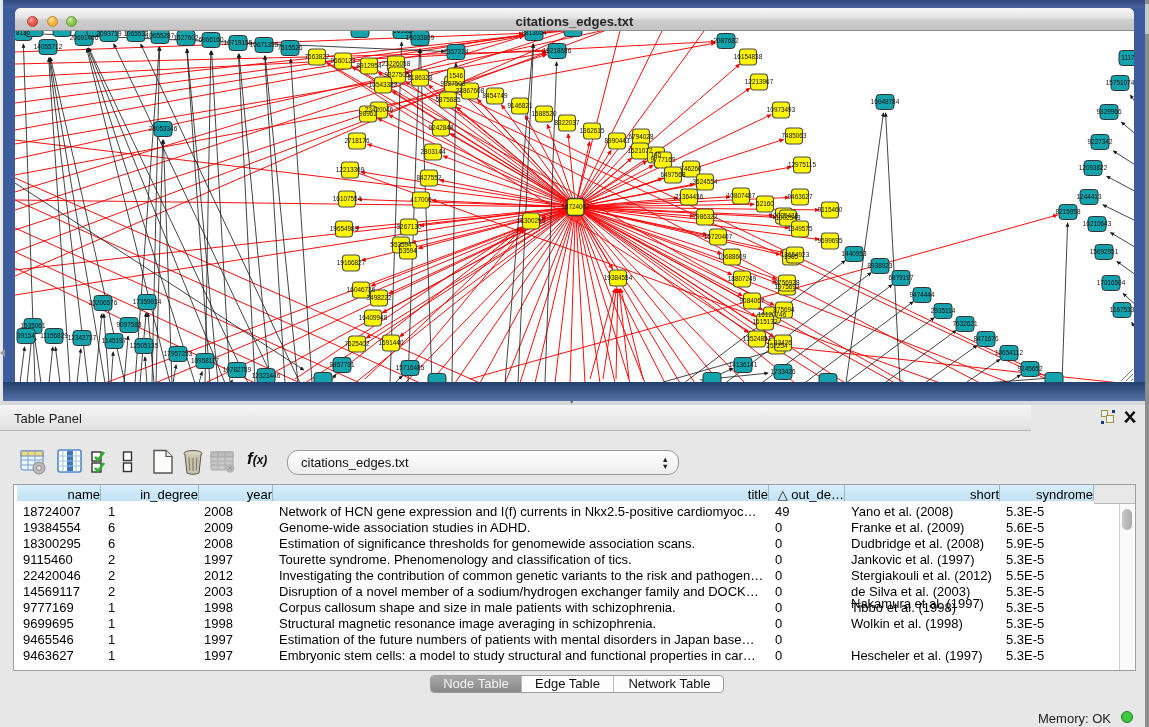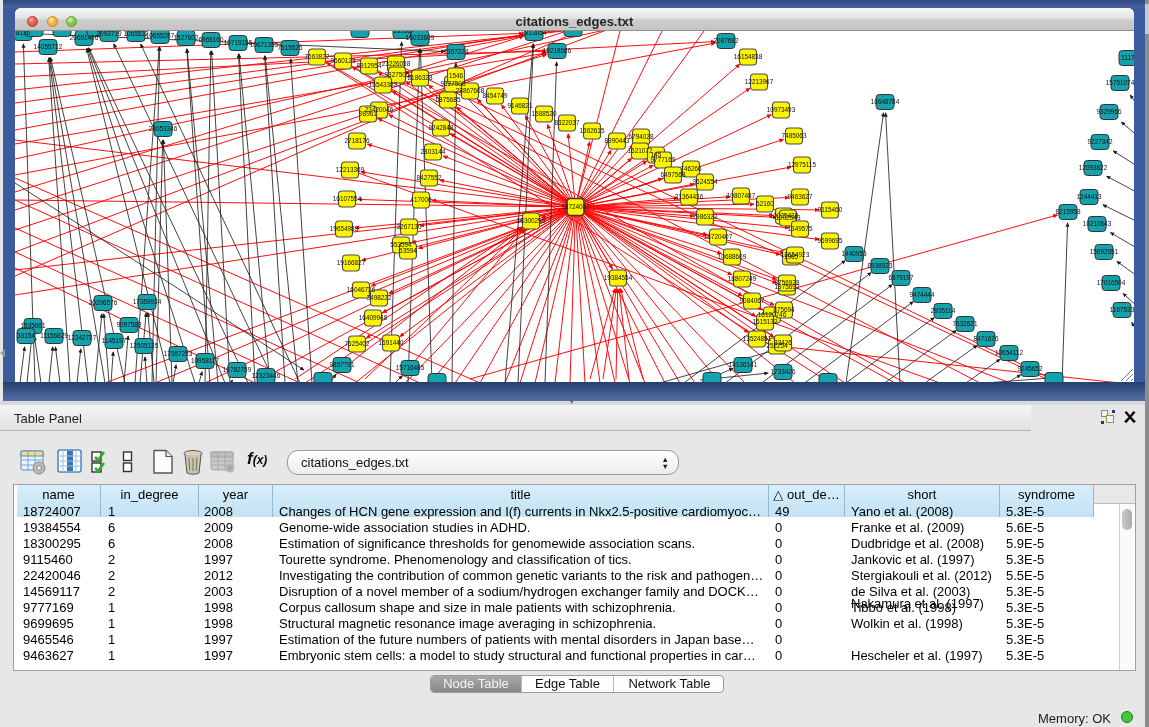--- a/index.html
+++ b/index.html
@@ -31,22 +31,22 @@
 #float-ic .d1 { position:absolute; left:11px; top:0; width:3px; height:3px; background:#1e3a70; }
 #float-ic .d2 { position:absolute; left:0; top:11px; width:3px; height:3px; background:#1e3a70; }
 #close-ic { position:absolute; left:1123px; top:5px; width:14px; height:14px; }
 #tpbody { position:absolute; left:0; top:431px; width:1149px; height:296px; background:#e7e7e7; }
 .ticon { position:absolute; top:449px; }
 #dropdown { position:absolute; left:287px; top:450px; width:392px; height:25px;
   background:linear-gradient(180deg,#ffffff,#ededed); border:1px solid #9a9a9a;
   border-radius:11px; font-size:13px; color:#111; line-height:23px; padding-left:13px; }
 #dropdown .arr { position:absolute; right:9px; top:4.5px; font-size:7.5px; color:#222; line-height:7.5px; letter-spacing:0; }
 #tablebox { position:absolute; left:13px; top:484px; width:1123px; height:187px; background:#fff; border:1px solid #9f9f9f; }
-.hc { position:absolute; top:485px; height:32px; background:linear-gradient(180deg,#d8eefb,#c2e2f3);
-  border-right:1px solid #93b9cd; font-size:13px; color:#000; text-align:center; line-height:19px; }
+.hc { position:absolute; top:485px; height:16px; background:linear-gradient(180deg,#d8eefb,#c2e2f3);
+  border-right:1px solid #93b9cd; font-size:13px; color:#000; text-align:right; line-height:19px; }
 #hdrext { position:absolute; left:1094px; top:485px; width:41px; height:19px; background:#e8e8e8; border-bottom:1px solid #bbb; }
 .cell { position:absolute; font-size:13px; color:#000; white-space:nowrap; height:16px; line-height:16px; }
 #vscroll { position:absolute; left:1119px; top:504px; width:15px; height:166px; background:#fafafa; border-left:1px solid #d0d0d0; }
 #vthumb { position:absolute; left:2px; top:5px; width:10px; height:21px; background:linear-gradient(90deg,#c9c9c9,#ababab); border-radius:5px; }
 #tabs { position:absolute; left:430px; top:675px; width:294px; height:18px; border:1px solid #9c9c9c;
   border-radius:4px; background:#fdfdfd; font-size:13px; }
 #tabs .seg { position:absolute; top:0; height:16px; line-height:16px; text-align:center; color:#111; }
 #seg1 { left:0; width:90px; background:linear-gradient(180deg,#a8a8a8,#888888); color:#f4f4f4 !important; border-radius:3px 0 0 3px; }
 #seg2 { left:90px; width:92px; border-left:1px solid #b9b9b9; }
 #seg3 { left:182px; width:112px; border-left:1px solid #b9b9b9; }
@@ -643,21 +643,21 @@
 <div class="hc" style="left:101px;width:98px">in_degree</div>
 <div class="hc" style="left:199px;width:74px">year</div>
 <div class="hc" style="left:273px;width:496px">title</div>
 <div class="hc" style="left:769px;width:76px">△ out_de…</div>
 <div class="hc" style="left:845px;width:155px">short</div>
 <div class="hc" style="left:1000px;width:94px">syndrome</div>
 <div id="hdrext"></div>
 <div class="cell" style="left:23px;top:504px">18724007</div>
 <div class="cell" style="left:108px;top:504px">1</div>
 <div class="cell" style="left:204px;top:504px">2008</div>
-<div class="cell" style="left:279px;top:504px">Changes of HCN gene expression and I(f) currents in Nkx2.5-positive cardiomyoc…</div>
+<div class="cell" style="left:279px;top:504px">Network of HCN gene expression and I(f) currents in Nkx2.5-positive cardiomyoc…</div>
 <div class="cell" style="left:775px;top:504px">49</div>
 <div class="cell" style="left:851px;top:504px">Yano et al. (2008)</div>
 <div class="cell" style="left:1006px;top:504px">5.3E-5</div>
 <div class="cell" style="left:23px;top:520px">19384554</div>
 <div class="cell" style="left:108px;top:520px">6</div>
 <div class="cell" style="left:204px;top:520px">2009</div>
 <div class="cell" style="left:279px;top:520px">Genome-wide association studies in ADHD.</div>
 <div class="cell" style="left:775px;top:520px">0</div>
 <div class="cell" style="left:851px;top:520px">Franke et al. (2009)</div>
 <div class="cell" style="left:1006px;top:520px">5.6E-5</div>

